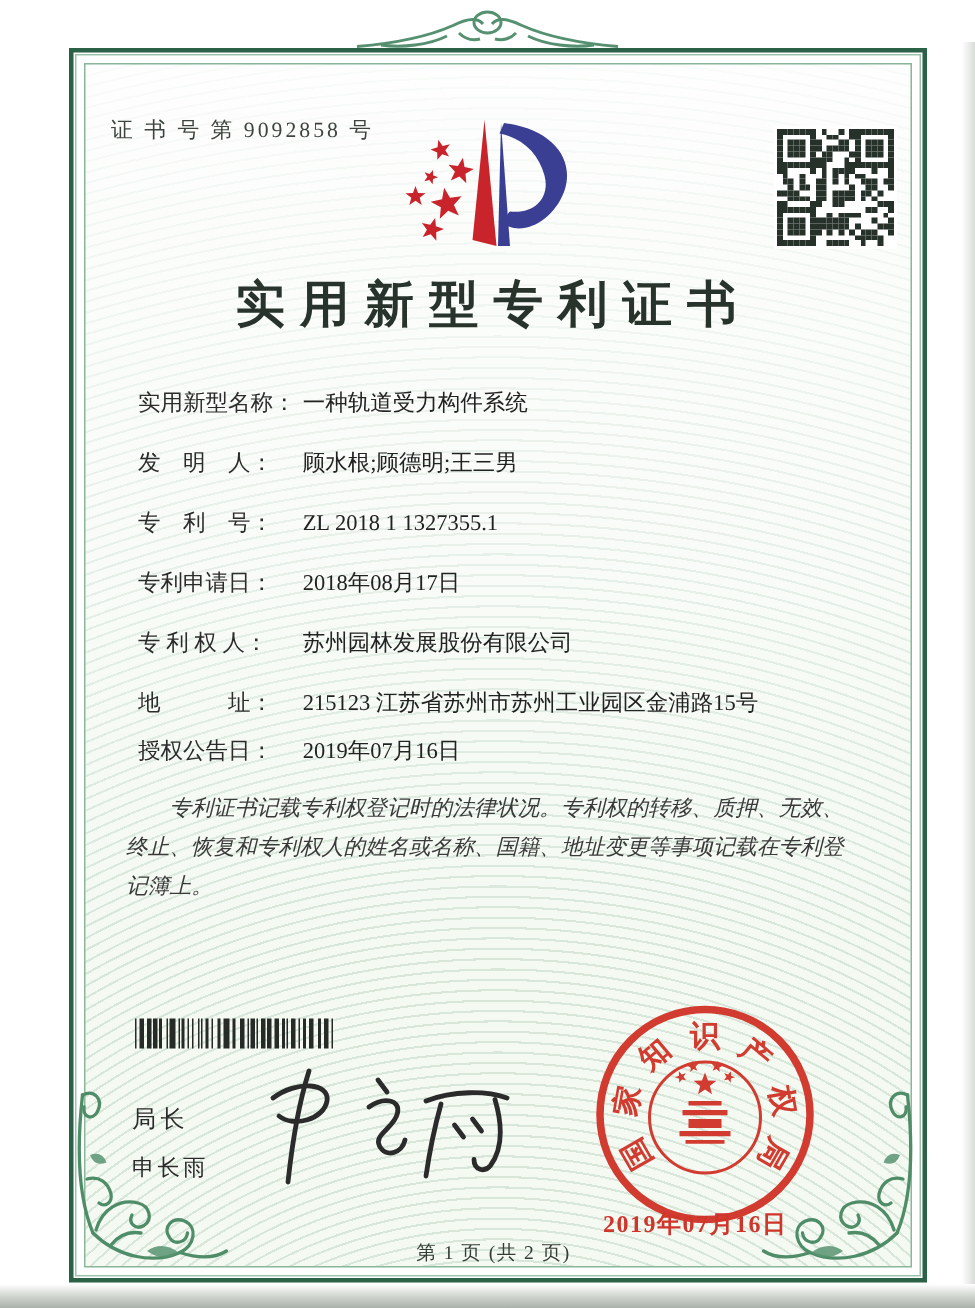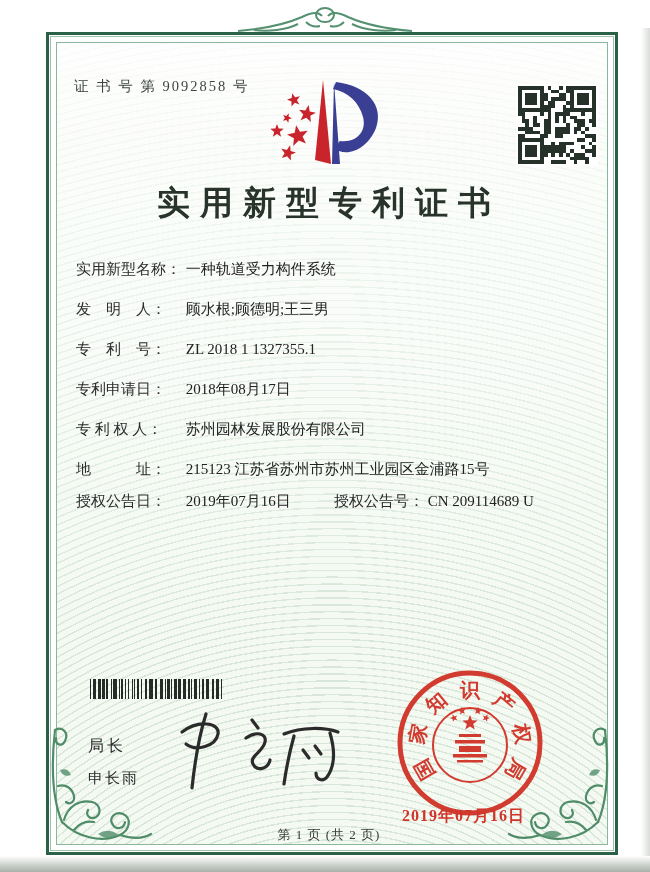--- a/index.html
+++ b/index.html
@@ -25,21 +25,21 @@
   
   .cert-no{left:74px;top:77px;font-size:14.5px;letter-spacing:2px;color:#3d443d;}
   .logo{left:260px;top:74px;width:126px;height:94px;}
   .qr{left:516px;top:84px;width:78px;height:78px;background:#fff;padding:2px;
       display:grid;grid-template-columns:repeat(21,1fr);grid-template-rows:repeat(21,1fr);}
   .qr div{width:100%;height:100%;}
   .qr .on{background:#26312a;}
   .title{left:46px;top:181px;width:566px;text-align:center;font-size:33px;font-weight:700;
     letter-spacing:10px;color:#27332b;}
   
-  .field-row{left:76px;width:486px;height:24px;font-size:15px;line-height:24px;white-space:nowrap;}
+  .field-row{left:92px;width:486px;height:24px;font-size:15px;line-height:24px;white-space:nowrap;}
   .field-label{display:inline-block;width:106px;color:#2b2b2b;}
   .field-value{color:#222;}
   .grant-pair2{position:absolute;left:258px;top:0;white-space:nowrap;}
   
   .body-text{left:84px;top:526px;width:484px;font-size:14.5px;line-height:26px;
     font-style:italic;color:#3a3a3a;}
   .body-text p{margin:0;text-indent:2em;}
   
   .barcode{left:90px;top:679px;width:172px;height:20px;display:flex;align-items:stretch;}
   .barcode i{display:block;background:#262b28;}
@@ -589,27 +589,24 @@
   <span class="field-label">专 利 权 人：</span>
   <span class="field-value">苏州园林发展股份有限公司</span>
 </div>
 <div class="abs field-row" style="top:457px">
   <span class="field-label">地　　　址：</span>
   <span class="field-value">215123 江苏省苏州市苏州工业园区金浦路15号</span>
 </div>
 <div class="abs field-row" style="top:489px">
   <span class="field-label">授权公告日：</span>
   <span class="field-value">2019年07月16日</span>
-  <span class="grant-pair2">
-    <span class="field-label" style="width:auto">授权公告号：</span>
-    <span class="field-value">CN 209114689 U</span>
-  </span>
 </div>
 
 <div class="abs body-text">
+  <p>专利证书记载专利权登记时的法律状况。专利权的转移、质押、无效、终止、恢复和专利权人的姓名或名称、国籍、地址变更等事项记载在专利登记簿上。</p>
 </div>
 
 <div class="abs barcode" id="barcode">
     <i style="width: 1.2px; margin-right: 1.4px;"></i>
     <i style="width: 3.6px; margin-right: 2.2px;"></i>
     <i style="width: 2.4px; margin-right: 1.4px;"></i>
     <i style="width: 2.4px; margin-right: 1.4px;"></i>
     <i style="width: 2.4px; margin-right: 2.2px;"></i>
     <i style="width: 1.2px; margin-right: 1.4px;"></i>
     <i style="width: 3.6px; margin-right: 2.2px;"></i>

